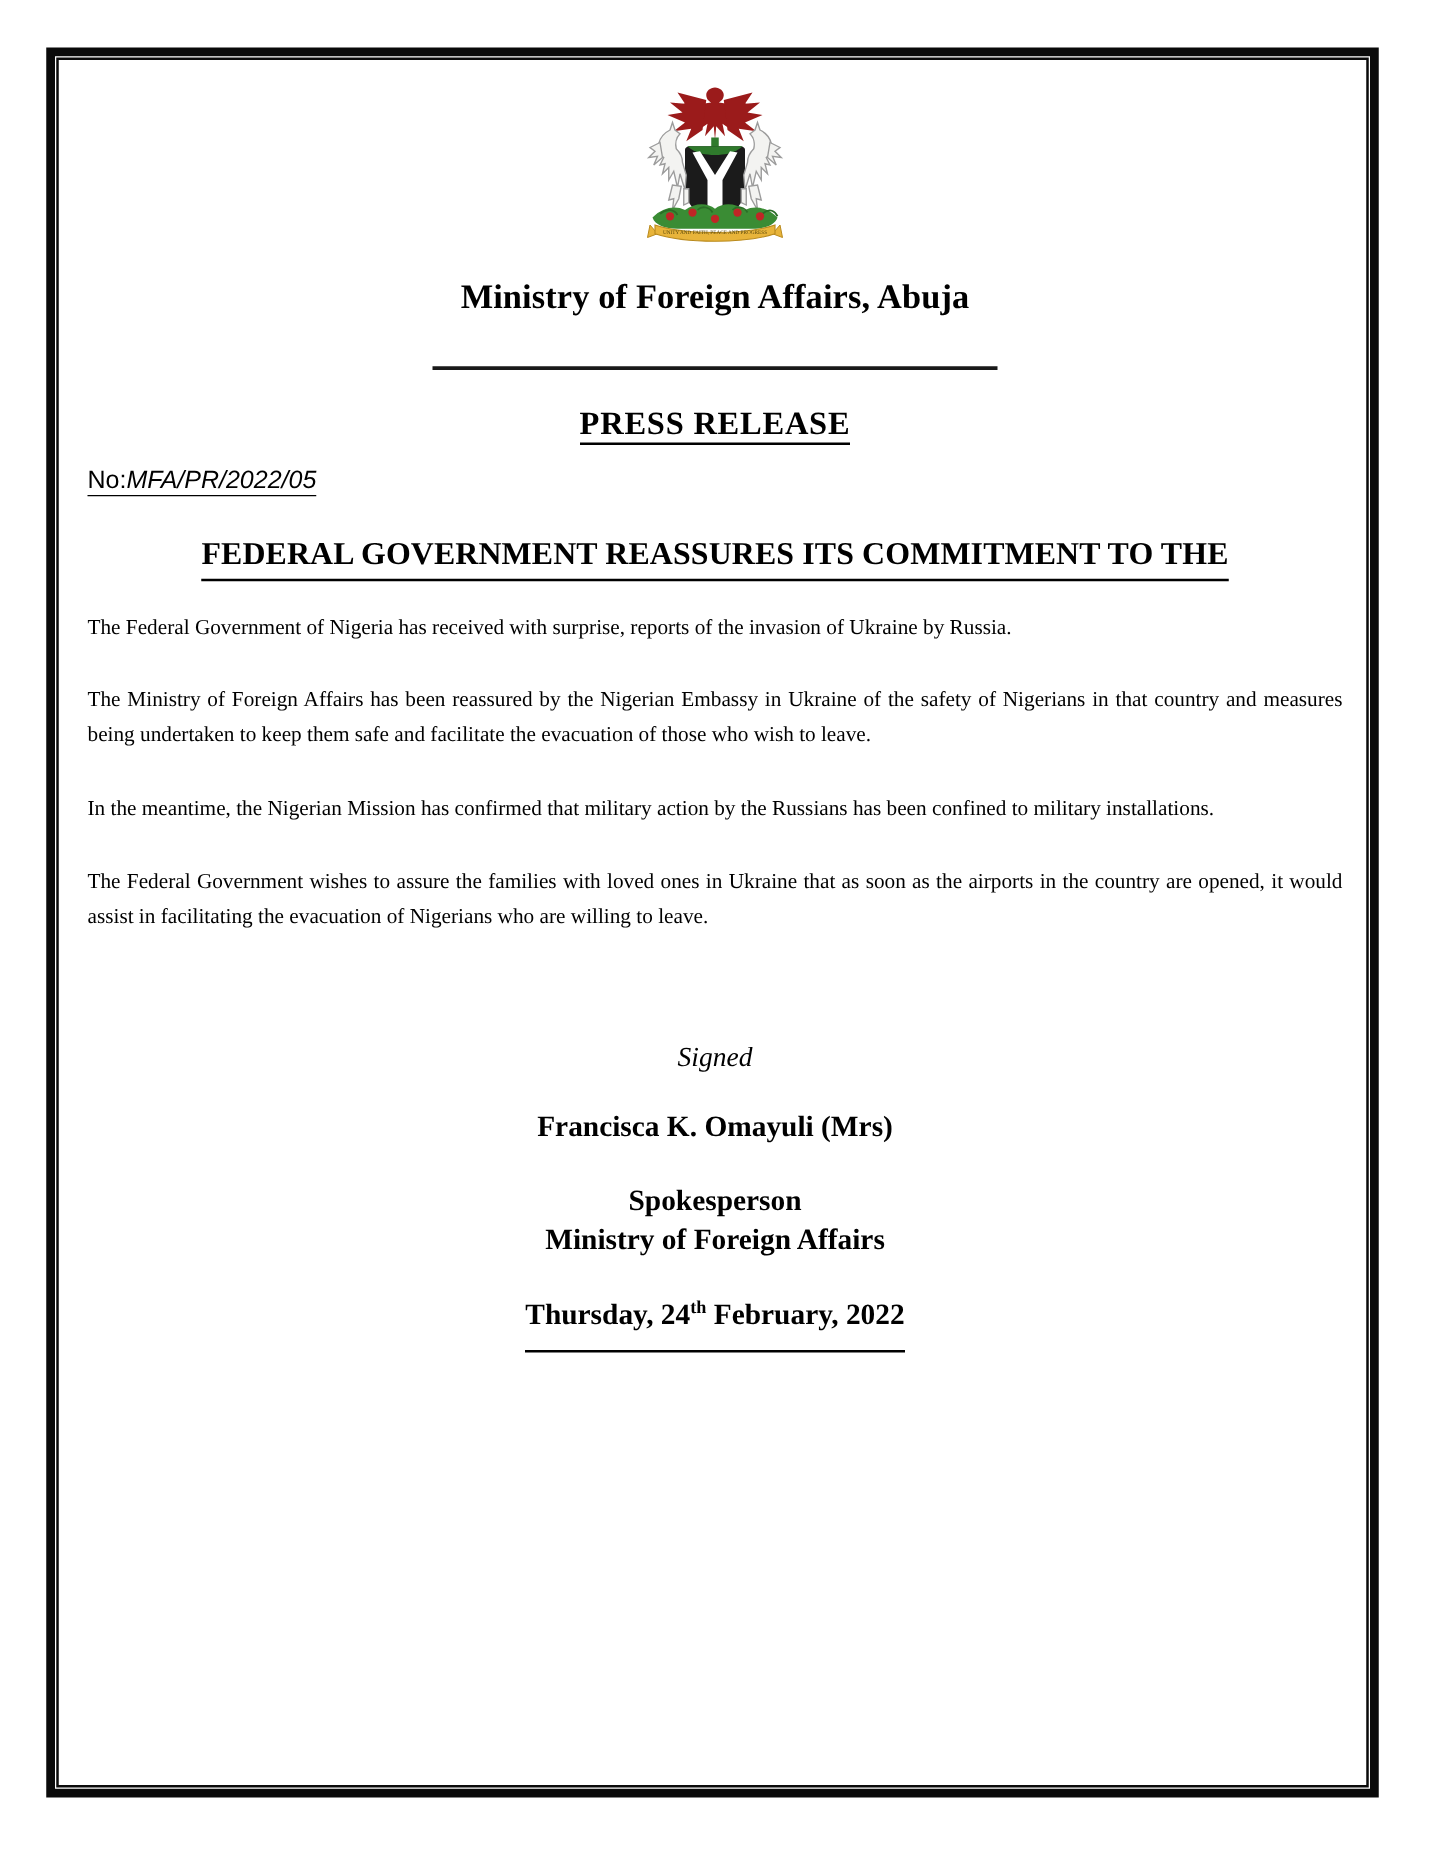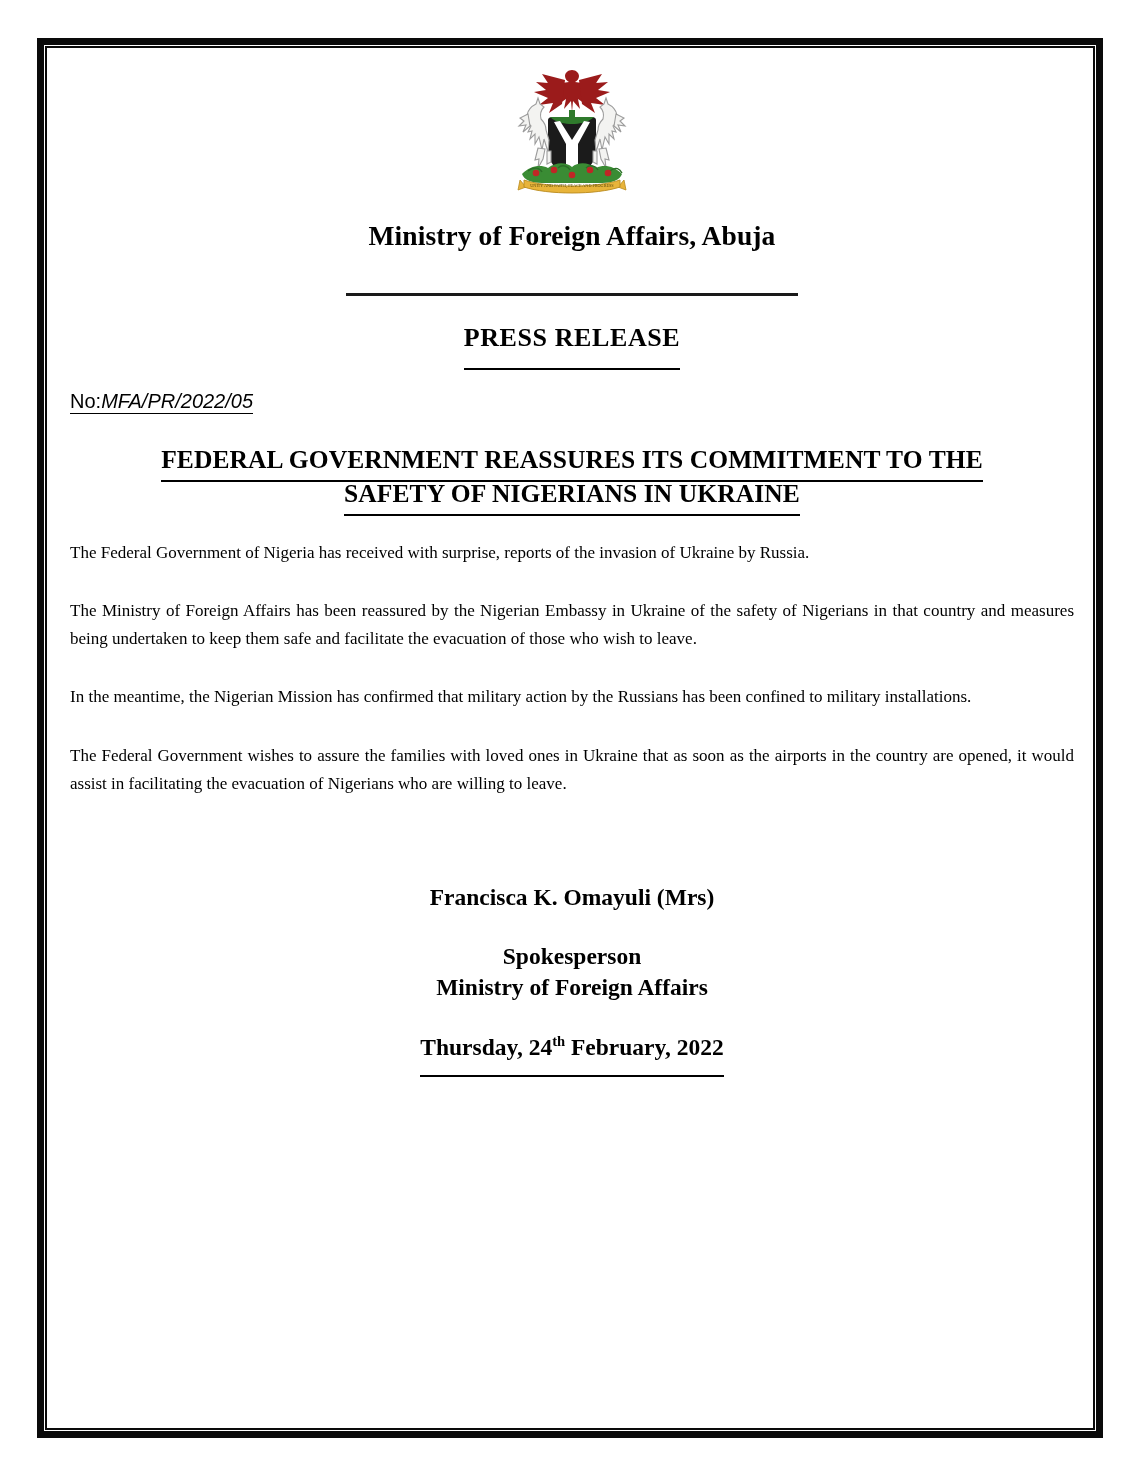--- a/index.html
+++ b/index.html
@@ -81,26 +81,26 @@
   }
   .press-release {
     text-align: center;
     font-weight: bold;
     font-size: 26px;
     letter-spacing: 0.6px;
     margin-top: 23px;
   }
   .press-release span {
     border-bottom: 2.5px solid #000;
-    padding-bottom: 16px;
+    padding-bottom: 1px;
   }
 
   
   .refno {
-    margin-top: 37px;
+    margin-top: 19px;
     font-family: "Liberation Sans", "DejaVu Sans", sans-serif;
     font-size: 20px;
     text-align: left;
   }
   .refno span.u {
     border-bottom: 1.5px solid #000;
     padding-bottom: 1px;
   }
   .refno i {
     font-style: italic;
@@ -238,31 +238,31 @@
     <div class="press-release">
       <span>PRESS RELEASE</span>
     </div>
 
     <div class="refno">
       <span class="u"><span>No:</span><i>MFA/PR/2022/05</i></span>
     </div>
 
     <div class="doc-title">
       <span class="ul">FEDERAL GOVERNMENT REASSURES ITS COMMITMENT TO THE</span><br>
-      <span class="ul">SAFETY OF NIGERIANS IN UKRAINE</span>
     </div>
 
     <div class="body-block">
       <p class="para">The Federal Government of Nigeria has received with surprise, reports of the invasion of Ukraine by Russia.</p>
       <p class="para">The Ministry of Foreign Affairs has been reassured by the Nigerian Embassy in Ukraine of the safety of Nigerians in that country and measures being undertaken to keep them safe and facilitate the evacuation of those who wish to leave.</p>
       <p class="para">In the meantime, the Nigerian Mission has confirmed that military action by the Russians has been confined to military installations.</p>
       <p class="para">The Federal Government wishes to assure the families with loved ones in Ukraine that as soon as the airports in the country are opened, it would assist in facilitating the evacuation of Nigerians who are willing to leave.</p>
     </div>
 
     <div class="sign-block">
+      <div class="signed">Signed</div>
       <div class="signer">Francisca K. Omayuli (Mrs)</div>
       <div class="role">
         <span>Spokesperson</span><br>
         <span>Ministry of Foreign Affairs</span>
       </div>
       <div class="date-line">
         <span class="u"><span>Thursday, </span><span>24</span><sup>th</sup><span> February, 2022</span></span>
       </div>
     </div>
 

